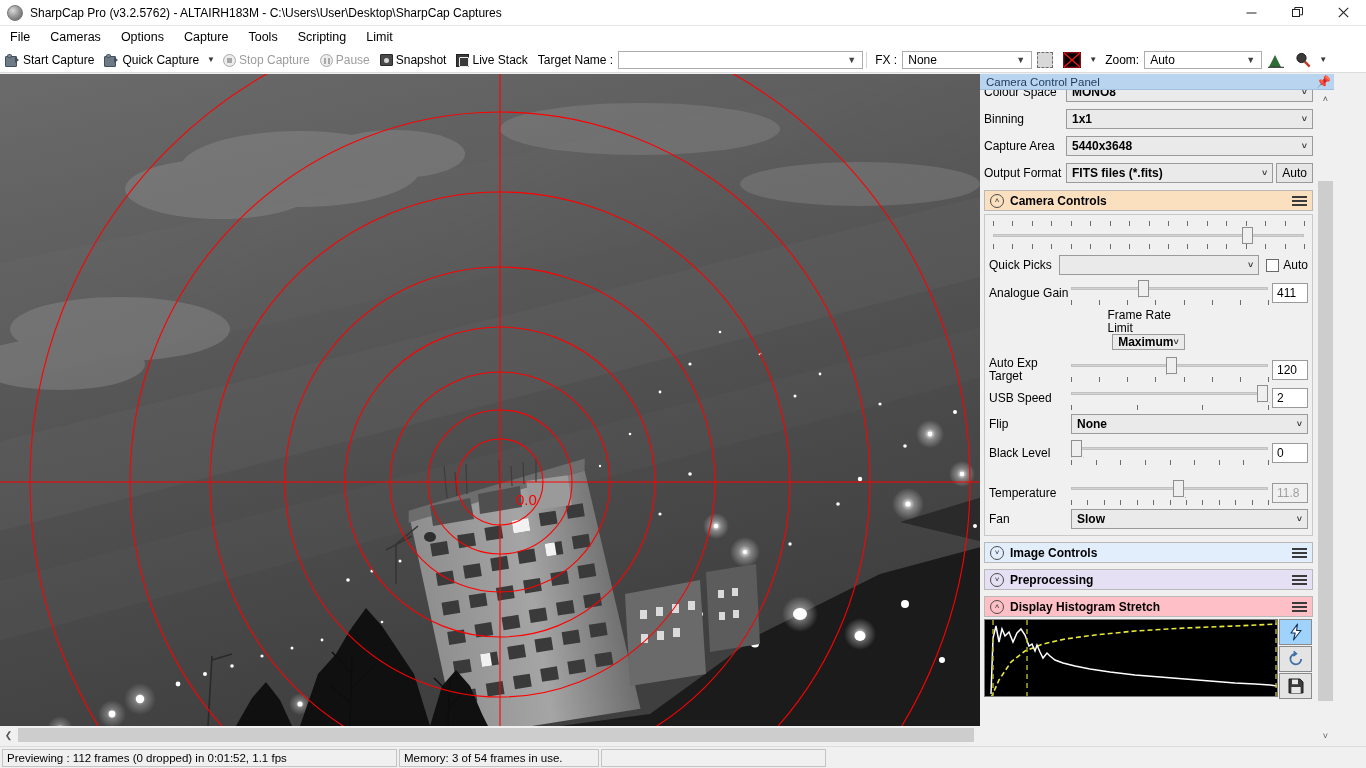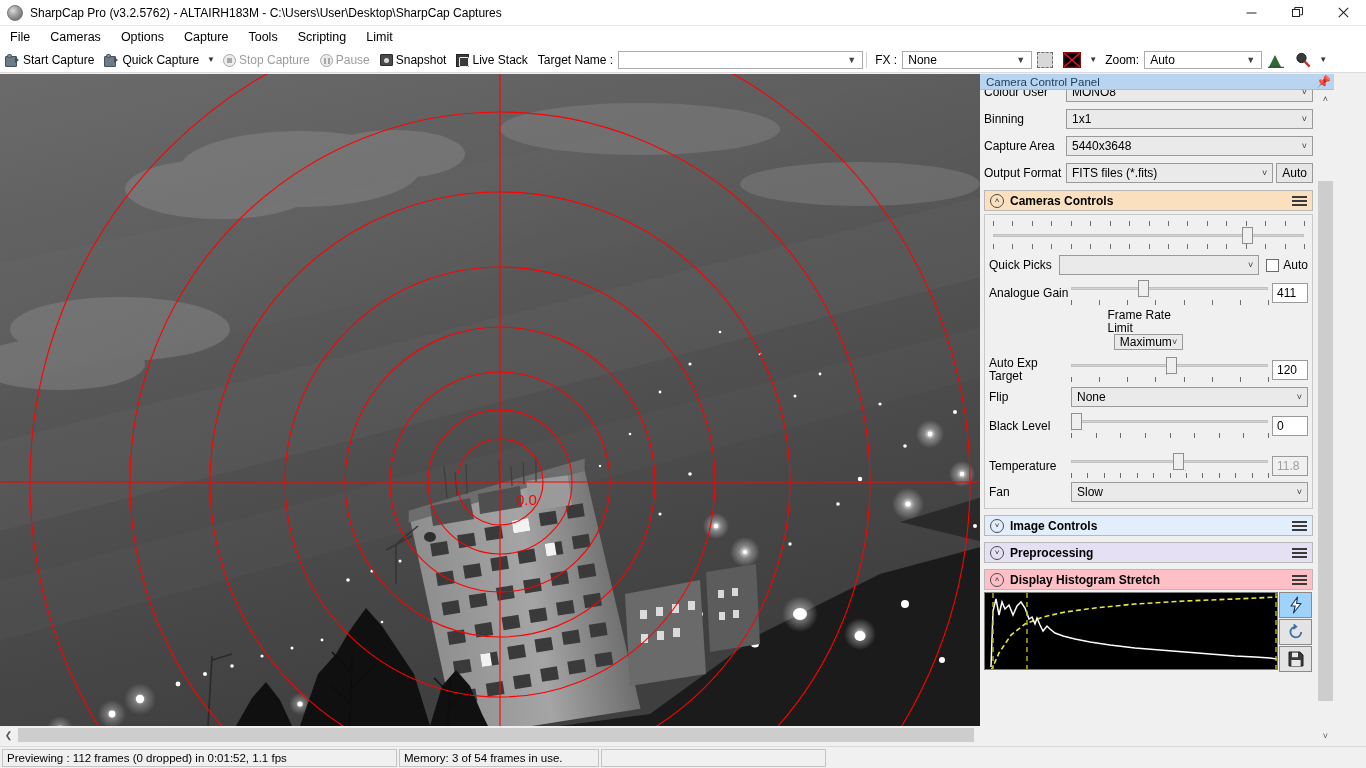--- a/index.html
+++ b/index.html
@@ -128,21 +128,21 @@
   }
   .ccp-scroll .thumb {
     position:absolute; left:1px; top:91px; width:15px; height:520px; background:#cdcdcd;
   }
 
   .row { display:flex; align-items:center; padding:0 4px; margin-bottom:7px; }
   .row .lbl { width:82px; font-size:12px; color:#000; flex:none; line-height:13px;}
   .row .lbl.two { line-height:12.5px; }
   .sel {
     flex:1; height:20px; background:#eaeaea; border:1px solid #9a9a9a;
-    display:flex; align-items:center; padding-left:5px; font-size:12px;
+    display:flex; align-items:center; padding-left:5px; font-size:12px;font-weight:bold;
   }
   .sel .car { margin-left:auto; font-size:9px; color:#333; padding-right:5px;}
   .btn-sm {
     height:20px; min-width:30px; padding:0 5px; margin-left:3px;
     background:#e6e6e6; border:1px solid #9a9a9a; font-size:12px;
     display:flex; align-items:center; justify-content:center; flex:none;
   }
 
   
   .sect {
@@ -612,21 +612,21 @@
   <div class="ccp">
 
     <div class="ccp-header">
       <span>Camera Control Panel</span>
       <span class="pin">📌</span>
     </div>
 
     <div class="ccp-body">
 
       <div class="row" style="margin-top:-8px;">
-        <span class="lbl">Colour User</span>
+        <span class="lbl">Colour Space</span>
         <div class="sel">
           <span>MONO8</span>
           <span class="car">˅</span>
         </div>
       </div>
 
       <div class="row">
         <span class="lbl">Binning</span>
         <div class="sel">
           <span>1x1</span>
@@ -646,21 +646,21 @@
         <span class="lbl">Output Format</span>
         <div class="sel">
           <span>FITS files (*.fits)</span>
           <span class="car">˅</span>
         </div>
         <div class="btn-sm">Auto</div>
       </div>
 
       <div class="sect orange">
         <span class="chev">˄</span>
-        <span>Cameras Controls</span>
+        <span>Camera Controls</span>
         <span class="burger">
             <span></span>
             <span></span>
             <span></span>
           </span>
       </div>
 
       <div class="panel-box">
 
 
@@ -762,20 +762,36 @@
                 <i style="left:42.85714285714286%"></i>
                 <i style="left:57.142857142857146%"></i>
                 <i style="left:71.42857142857143%"></i>
                 <i style="left:85.71428571428572%"></i>
                 <i style="left:100%"></i>
               </div>
           </div>
           <div class="numbox">120</div>
         </div>
 
+        <div class="row" style="margin-top:3px;margin-bottom:0;">
+          <span class="lbl">USB Speed</span>
+          <div style="flex:1;">
+            <div class="slider">
+              <div class="trk"></div>
+              <div class="thumb pt" style="left:calc(100% - 11px);"></div>
+            </div>
+            <div class="ticks" style="margin-top:5px;" id="tick-e">
+                <i style="left:0%"></i>
+                <i style="left:33.333333333333336%"></i>
+                <i style="left:66.66666666666667%"></i>
+                <i style="left:100%"></i>
+              </div>
+          </div>
+          <div class="numbox">2</div>
+        </div>
 
         <div class="row" style="margin-top:4px;margin-bottom:7px;">
           <span class="lbl">Flip</span>
           <div class="sel">
             <span>None</span>
             <span class="car">˅</span>
           </div>
         </div>
 
         <div class="row" style="margin-bottom:16px;">

